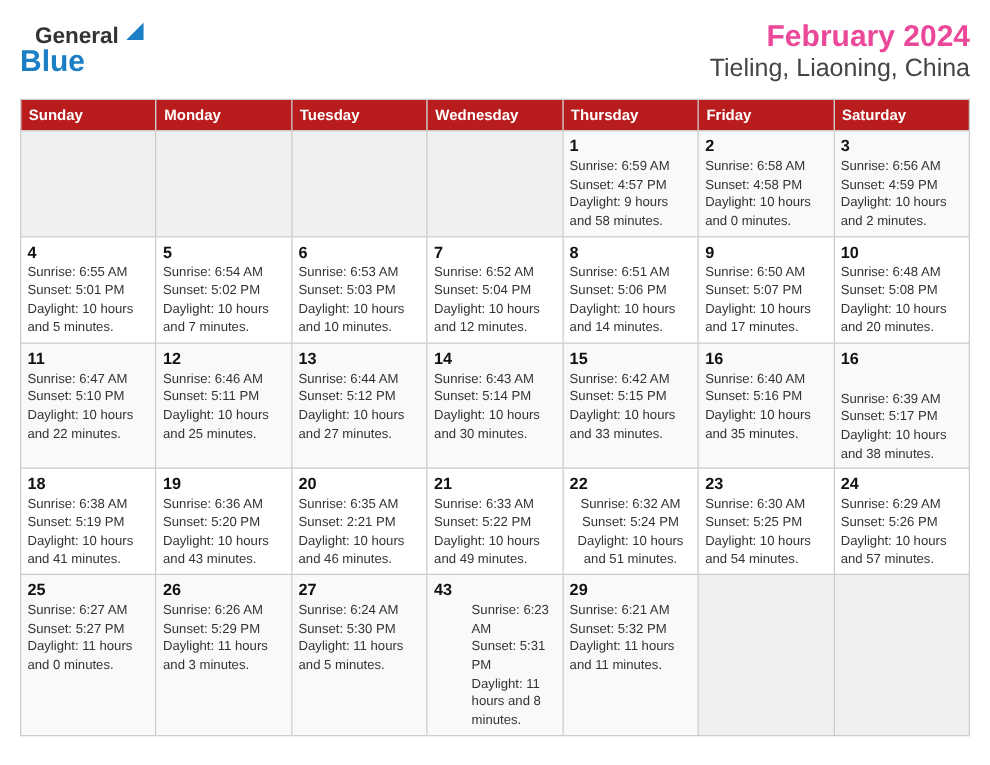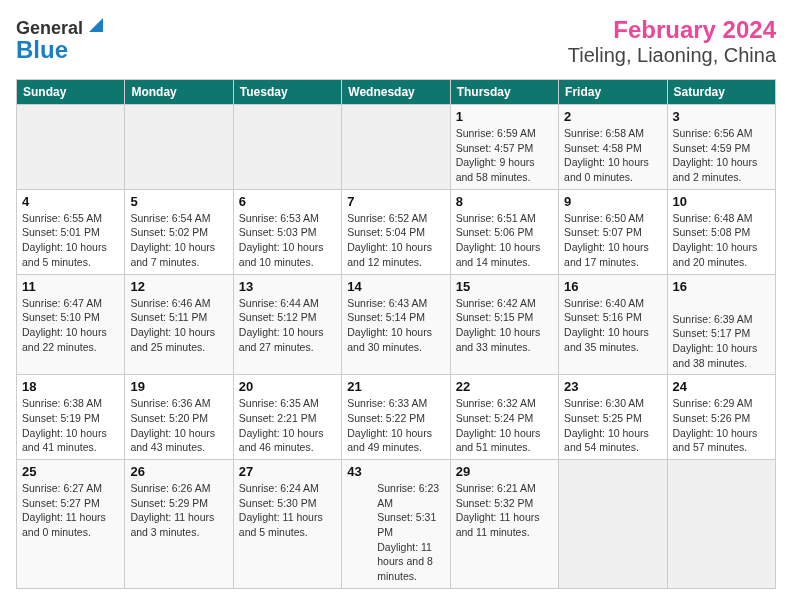--- a/index.html
+++ b/index.html
@@ -28,21 +28,21 @@
     .logo-row { display: flex; align-items: center; }
     .title-area { text-align: right; }
     .month-title { font-size: 24px; font-weight: bold; color: #ec4899; }
     .location-title { font-size: 20px; color: #444; }
     table {
       width: 100%;
       border-collapse: collapse;
       font-size: 11px;
     }
     thead tr th {
-      background: #0f766e;
+      background: #b91c1c;
       color: #fff;
       text-align: left;
       padding: 5px 6px;
       font-size: 12px;
       font-weight: bold;
       border: 1px solid #ccc;
     }
     tbody tr td {
       border: 1px solid #ccc;
       vertical-align: top;
@@ -57,21 +57,21 @@
     .day-number { font-weight: bold; font-size: 13px; margin-bottom: 2px; color: #111; }
     .day-info { color: #333; font-size: 10.5px; line-height: 1.4; }
     .empty-cell { background: #f0f0f0 !important; }
   </style>
 </head>
 <body>
 
 <div class="header-area">
   <div class="logo">
     <div class="logo-row">
-      <span style="color:#333;font-size:18px;font-weight:bold;">General</span>
+      <span style="color:#333;font-size:18px;font-weight:bold;margin-left:12px;">General</span>
       <span style="display:inline-block;margin-left:2px;margin-bottom:2px;">
         <svg width="18" height="18" viewBox="0 0 18 18">
             <polygon points="4,16 18,2 18,16" fill="#1a7fc4"></polygon>
           </svg>
       </span>
     </div>
     <span style="color:#1a7fc4;font-size:24px;font-weight:bold;margin-top:-4px;">Blue</span>
   </div>
   <div class="title-area">
     <div class="month-title">February 2024</div>
@@ -224,21 +224,21 @@
 Daylight: 10 hours and 46 minutes.</div>
         </td>
         <td>
           <div class="day-number">21</div>
           <div class="day-info" style="white-space: pre-line;">Sunrise: 6:33 AM
 Sunset: 5:22 PM
 Daylight: 10 hours and 49 minutes.</div>
         </td>
         <td>
           <div class="day-number">22</div>
-          <div class="day-info" style="white-space: pre-line;">Sunrise: 6:32 AM
+          <div class="day-info" style="white-space: pre-line; text-align: center;">Sunrise: 6:32 AM
 Sunset: 5:24 PM
 Daylight: 10 hours and 51 minutes.</div>
         </td>
         <td>
           <div class="day-number">23</div>
           <div class="day-info" style="white-space: pre-line;">Sunrise: 6:30 AM
 Sunset: 5:25 PM
 Daylight: 10 hours and 54 minutes.</div>
         </td>
         <td>

